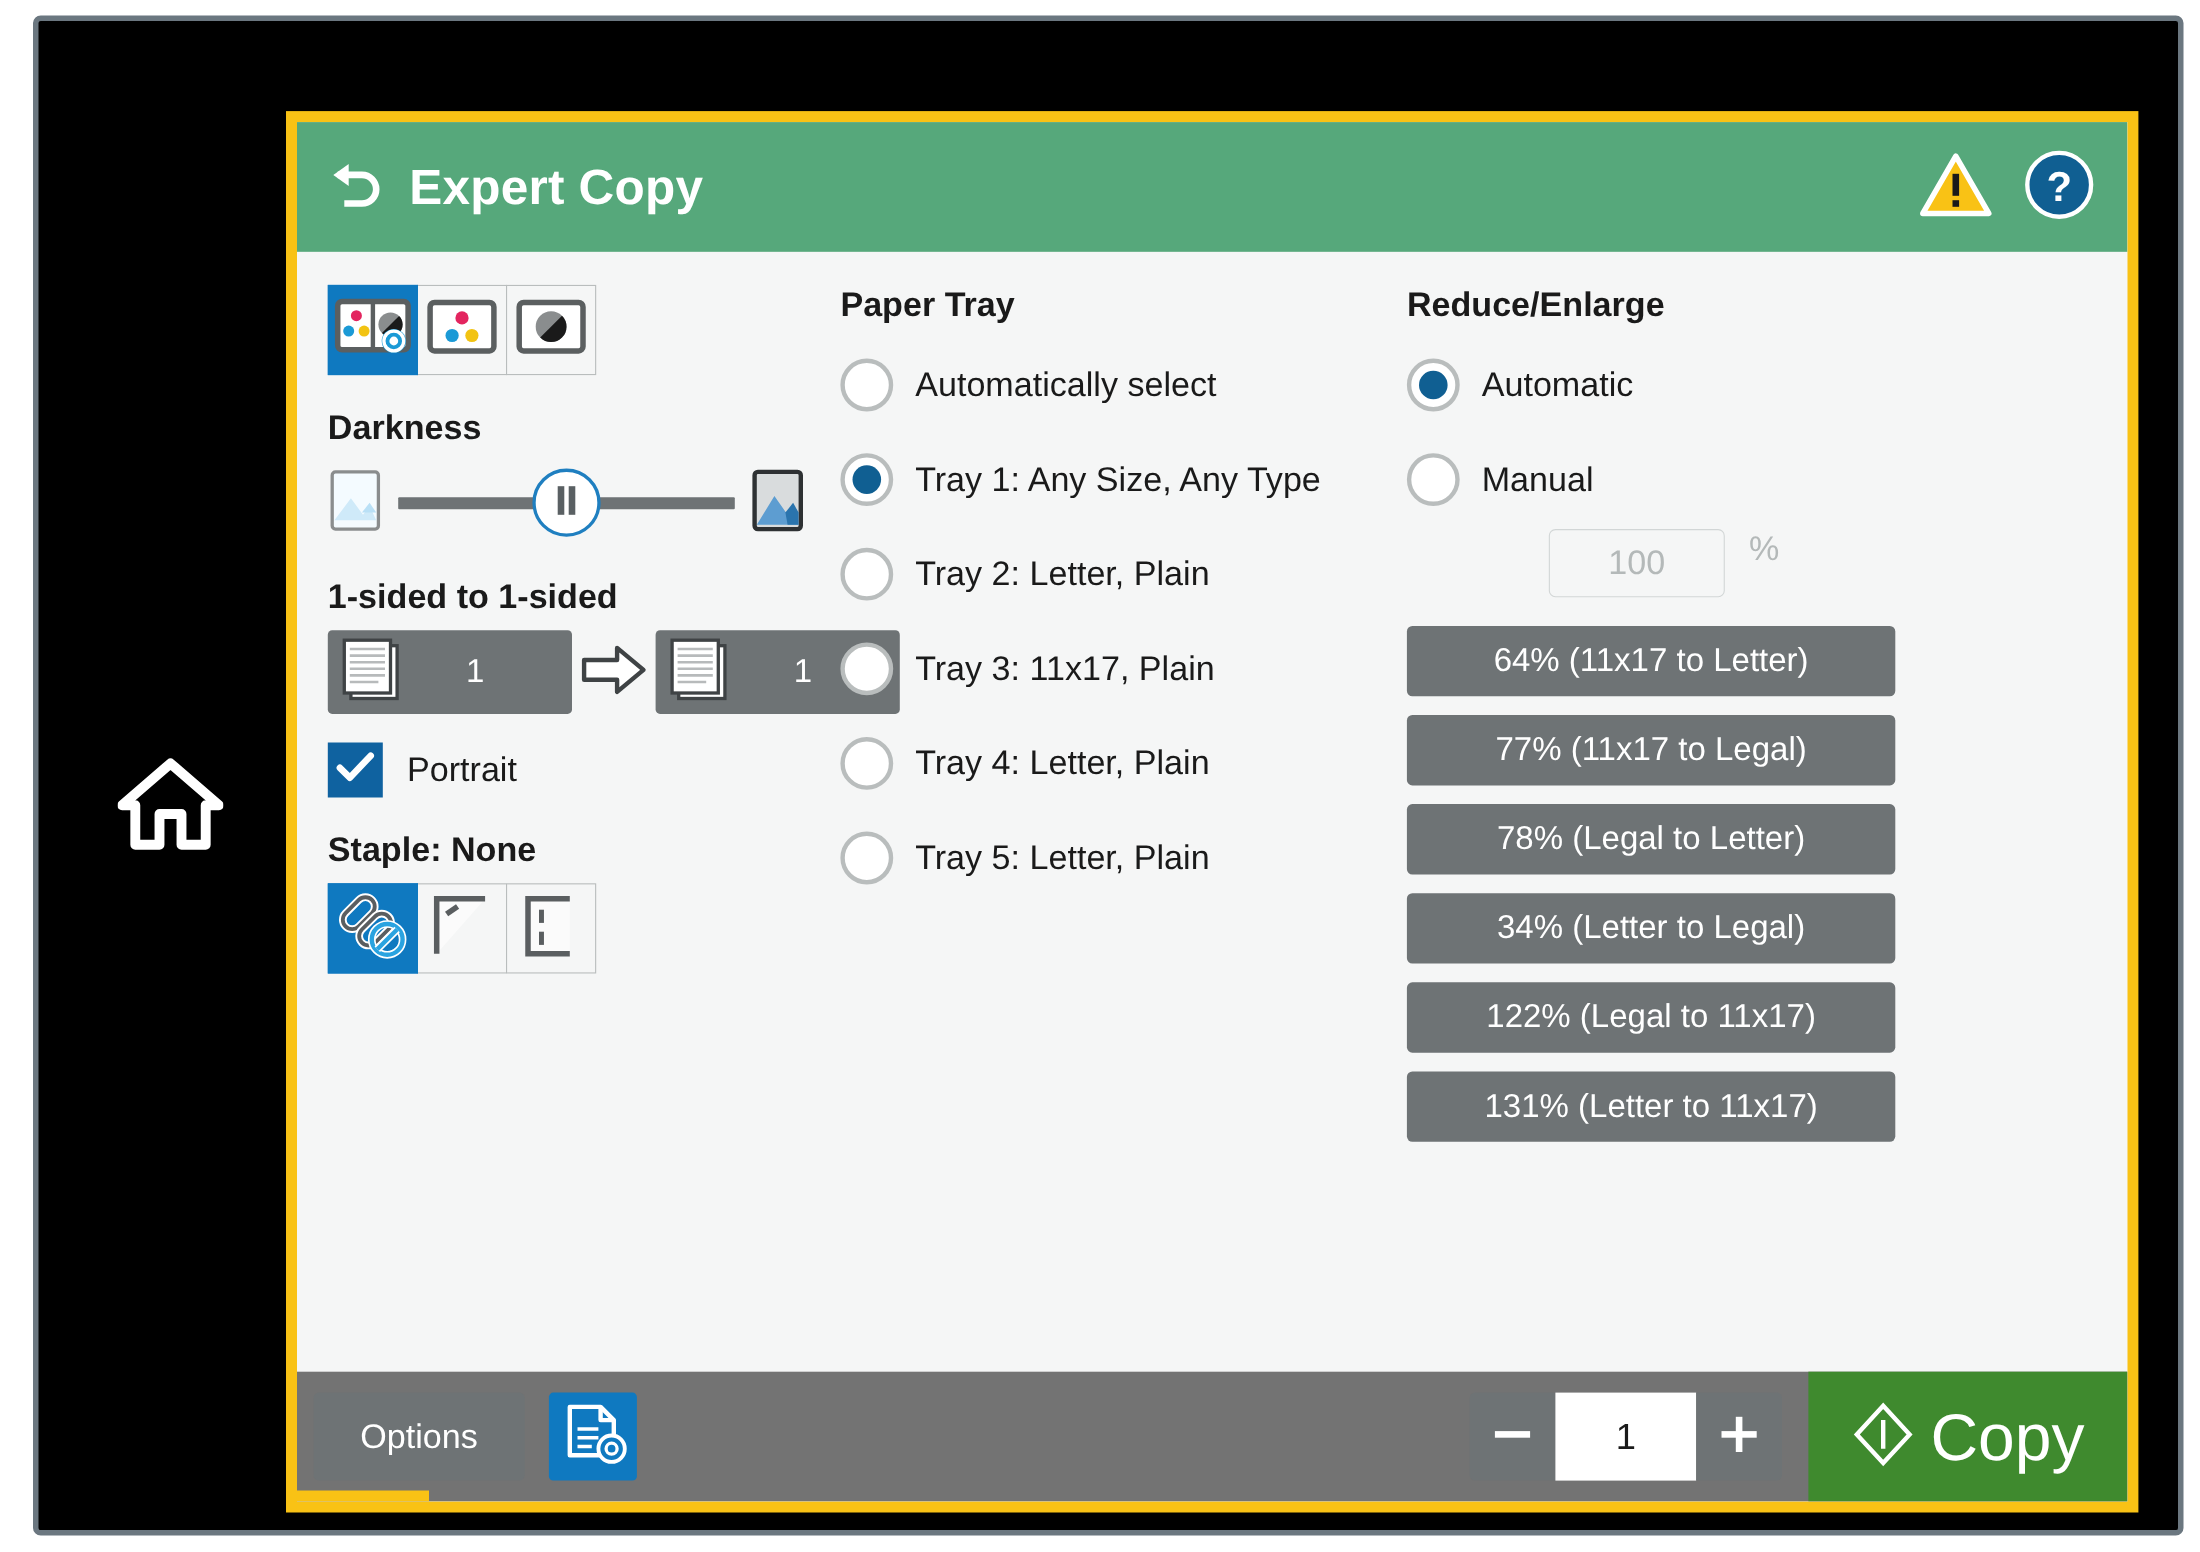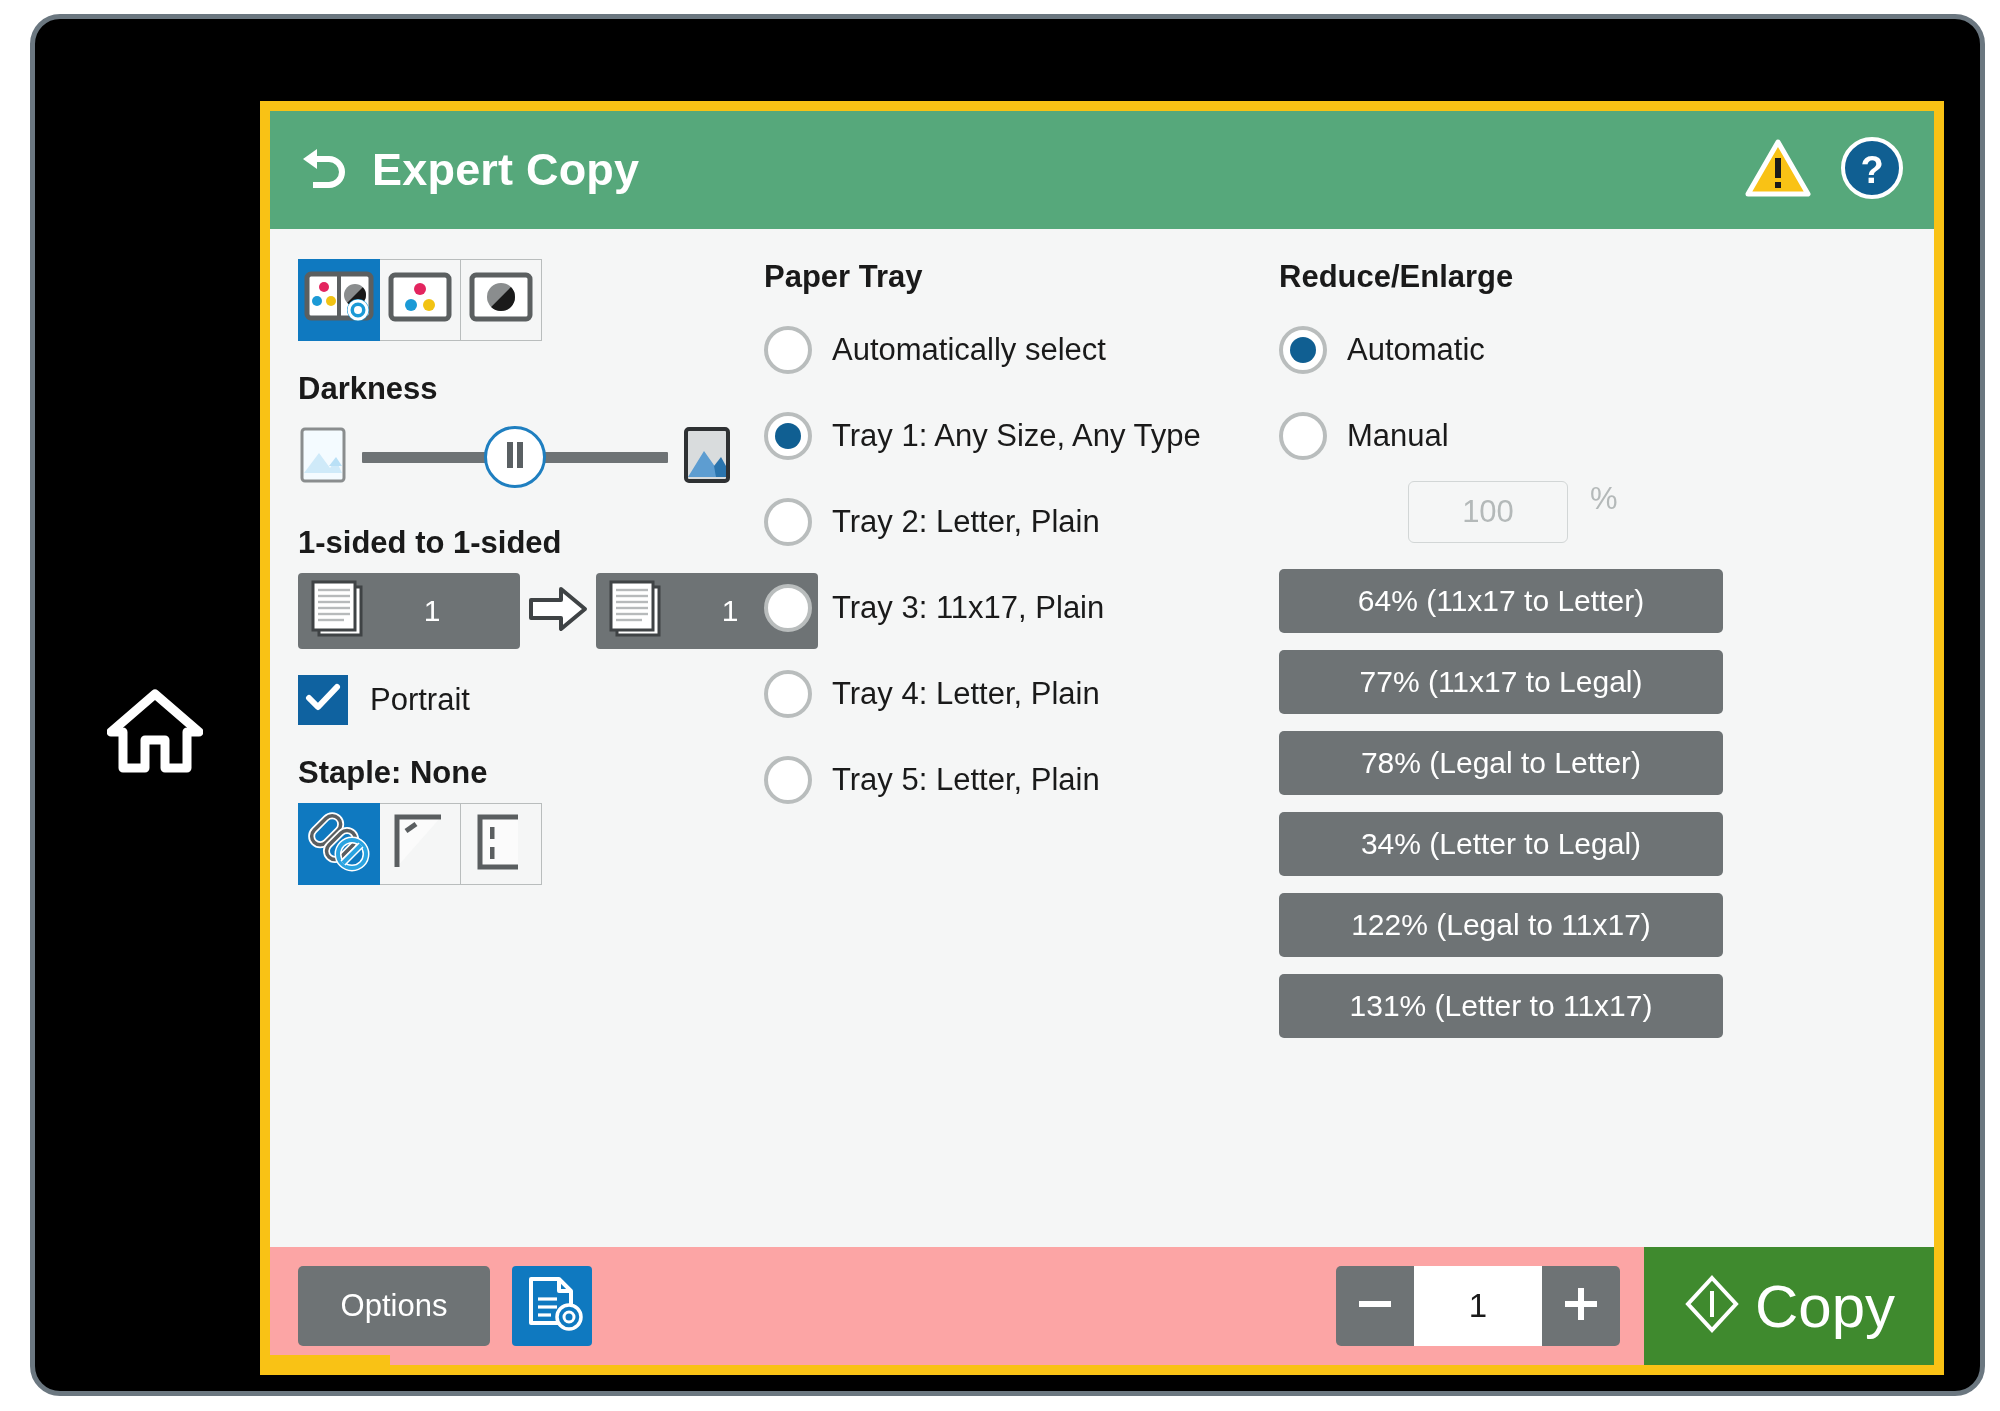--- a/index.html
+++ b/index.html
@@ -10,21 +10,21 @@
     overflow: hidden;
   }
 
   
   #device-bezel {
     position: absolute;
     left: 30px; top: 14px;
     width: 1955px; height: 1382px;
     background: #000000;
     border: 5px solid #6b7780;
-    border-radius: 30px;
+    border-radius: 7px;
   }
 
   
   #home-key {
     position: absolute;
     left: 40px; top: 640px;
     width: 160px; height: 150px;
     display: flex; align-items: center; justify-content: center;
   }
 
@@ -249,24 +249,24 @@
     margin-bottom: 17px;
     display: flex; align-items: center; justify-content: center;
     color: #ffffff;
     font-size: 30px;
     white-space: nowrap;
   }
 
   
   #bottom-bar {
     height: 118px;
-    background: #fca5a5;
+    background: #737373;
     display: flex;
     align-items: center;
-    padding-left: 28px;
+    padding-left: 15px;
     flex: 0 0 auto;
     position: relative;
   }
   #options-button {
     width: 192px; height: 80px;
     background: #6e7375;
     border-radius: 5px;
     display: flex; align-items: center; justify-content: center;
     color: #ffffff;
     font-size: 31px;

